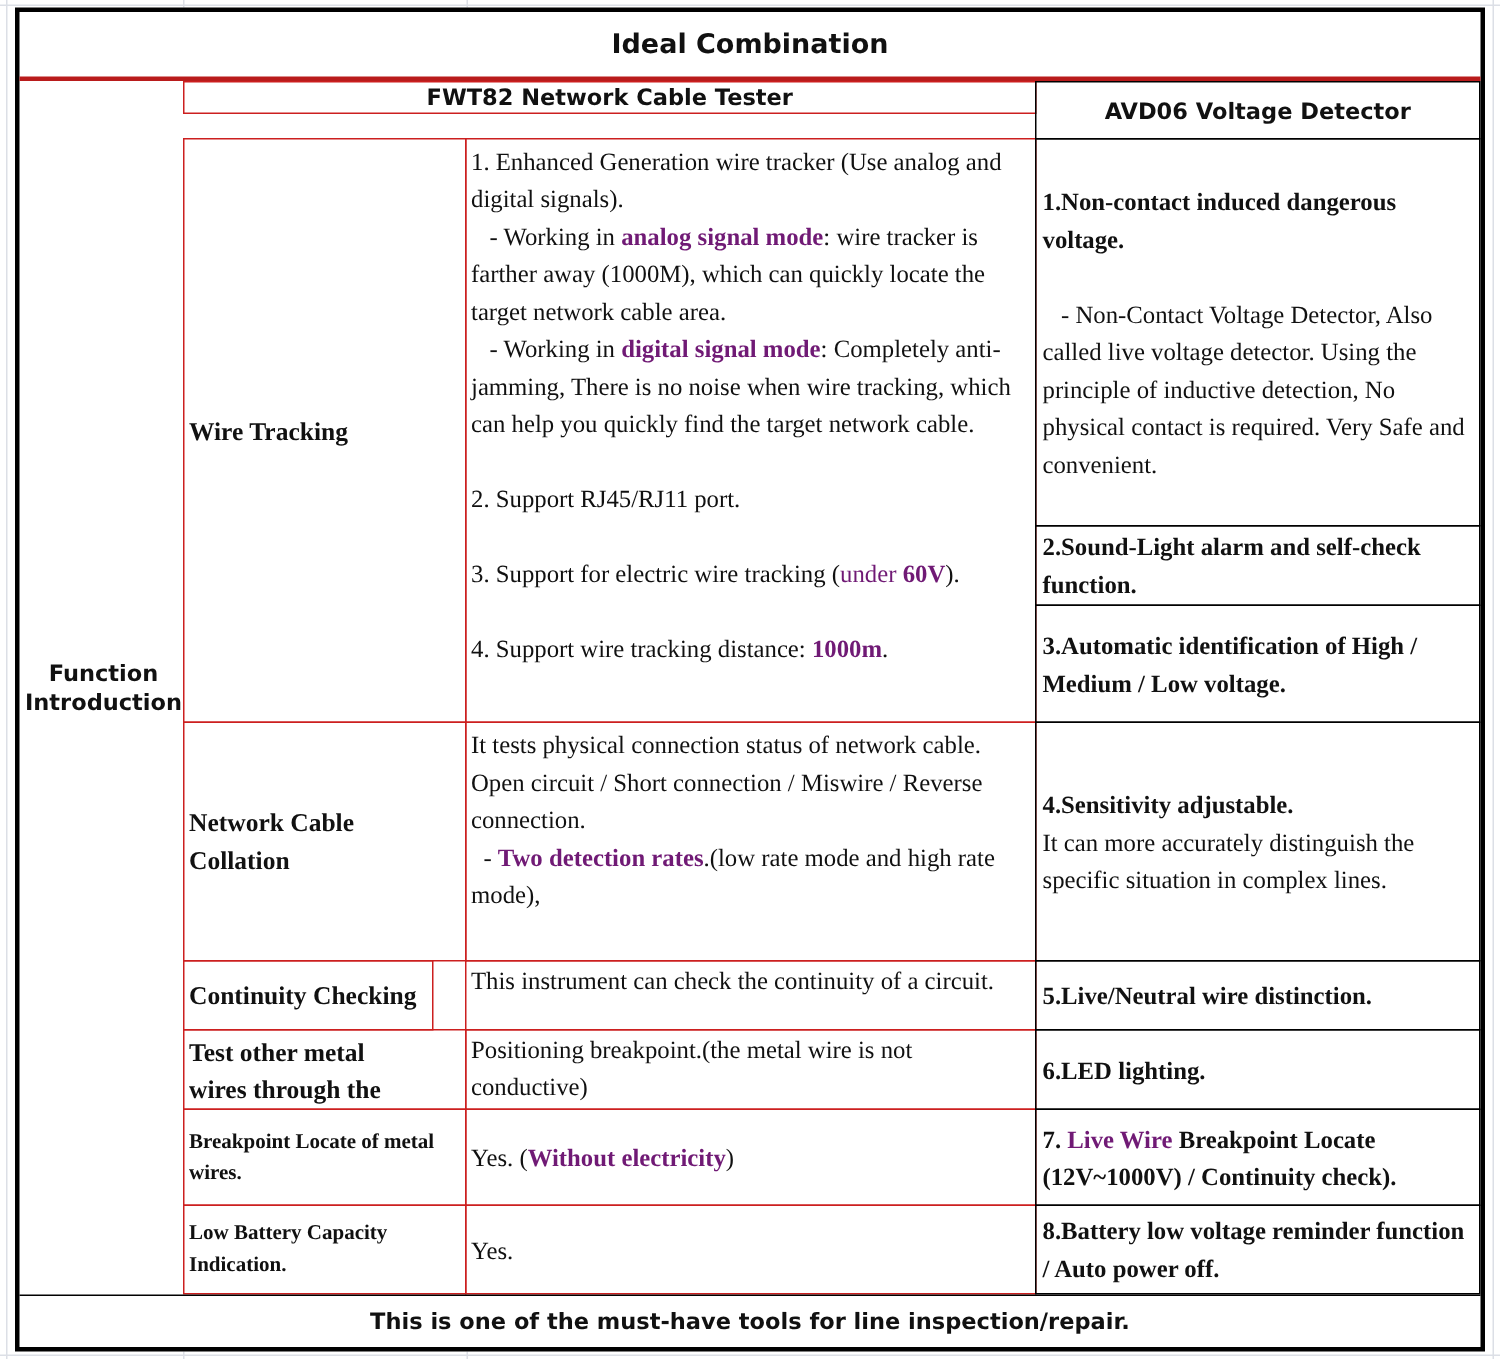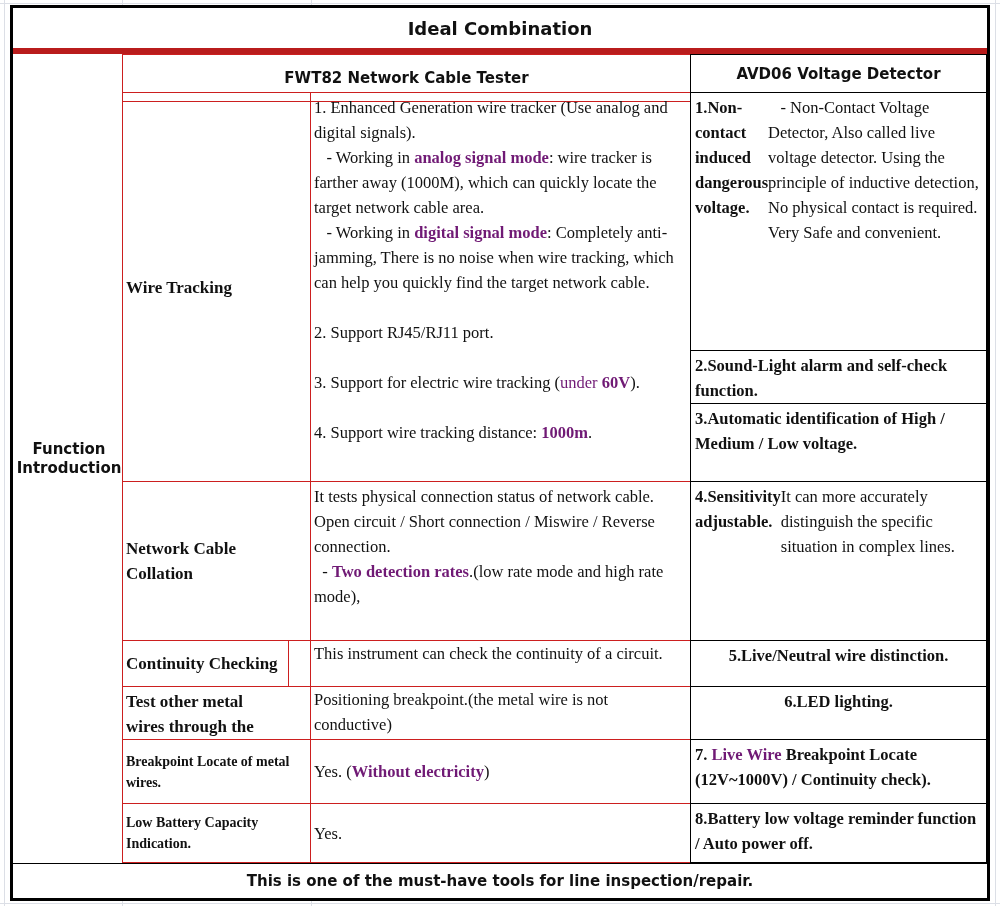--- a/index.html
+++ b/index.html
@@ -10,34 +10,34 @@
   
   .grid-v { position: absolute; top: 0; bottom: 0; width: 1px; background: #dcdfe6; }
   .grid-h { position: absolute; left: 0; right: 0; height: 1px; background: #dcdfe6; }
 
   .sheet {
     position: absolute; left: 10px; top: 5px; width: 980px; height: 896px;
     border: 3px solid #000; box-sizing: border-box; background: #fff;
   }
   .abs { position: absolute; box-sizing: border-box; }
   .sans { font-family: "DejaVu Sans", sans-serif; font-weight: bold; }
-  .title { left: 0; top: 0; width: 974px; height: 46px; border-bottom: 6px solid #b91c1c;
+  .title { left: 0; top: 0; width: 974px; height: 46px; border-bottom: 3px solid #b91c1c;
     display: flex; align-items: center; justify-content: center; font-size: 18px; }
   .func-intro { left: 0; top: 46px; width: 112px; height: 809px;
     display: flex; align-items: center; justify-content: center; text-align: center; font-size: 15px; line-height: 19px; }
   .red-b { border: 1px solid #cc1f1f; }
   .blk-b { border: 1px solid #000; }
   .hdr { display: flex; align-items: center; justify-content: center; font-size: 15px; }
   .lbl { display: flex; align-items: center; padding-left: 3px; font-weight: bold; font-size: 17px; line-height: 25px; }
   .lbl.small { font-size: 14px; line-height: 21px; }
   .cell { padding: 2px 3px; font-size: 16.5px; line-height: 25px; overflow: hidden; }
   .cell p { margin: 0; }
   .red { color: #701a75; }
   .b { font-weight: bold; }
-  .rc { padding: 2px 4px; font-size: 16.5px; line-height: 25px; overflow: hidden; display: flex; flex-direction: row; justify-content: center; }
+  .rc { padding: 2px 4px; font-size: 16.5px; line-height: 25px; overflow: hidden; display: flex; flex-direction: column; justify-content: center; }
   .rc .b { font-weight: bold; }
   .footer { left: 0; top: 855px; width: 974px; height: 35px; border-top: 1px solid #000;
     display: flex; align-items: center; justify-content: center; font-size: 15px; }
   .gap { height: 25px; }
 </style>
 </head>
 <body>
 
 <div class="grid-v" style="left:4px"></div>
 <div class="grid-v" style="left:122px"></div>
@@ -50,21 +50,21 @@
 
   <div class="abs title sans">Ideal Combination</div>
 
   <div class="abs func-intro sans">
     <div>
       <div>Function</div>
       <div>Introduction</div>
     </div>
   </div>
 
-  <div class="abs hdr sans red-b" style="left:109px; top:46px; width:569px; height:48px;">FWT82 Network Cable Tester</div>
+  <div class="abs hdr sans red-b" style="left:109px; top:46px; width:569px; height:22px;">FWT82 Network Cable Tester</div>
   <div class="abs hdr sans blk-b" style="left:677px; top:46px; width:297px; height:39px;">AVD06 Voltage Detector</div>
 
   <div class="abs lbl red-b" style="left:109px; top:84px; width:189px; height:390px;">
     <span>Wire Tracking</span>
   </div>
   <div class="abs cell red-b" style="left:297px; top:84px; width:381px; height:390px;">
     <p>1. Enhanced Generation wire tracker (Use analog and digital signals).</p>
     <p><span style="white-space:pre">   - Working in </span><span class="red b">analog signal mode</span><span>: wire tracker is farther away (1000M), which can quickly locate the target network cable area.</span></p>
     <p><span style="white-space:pre">   - Working in </span><span class="red b">digital signal mode</span><span>: Completely anti-jamming, There is no noise when wire tracking, which can help you quickly find the target network cable.</span></p>
     <div class="gap"></div>

